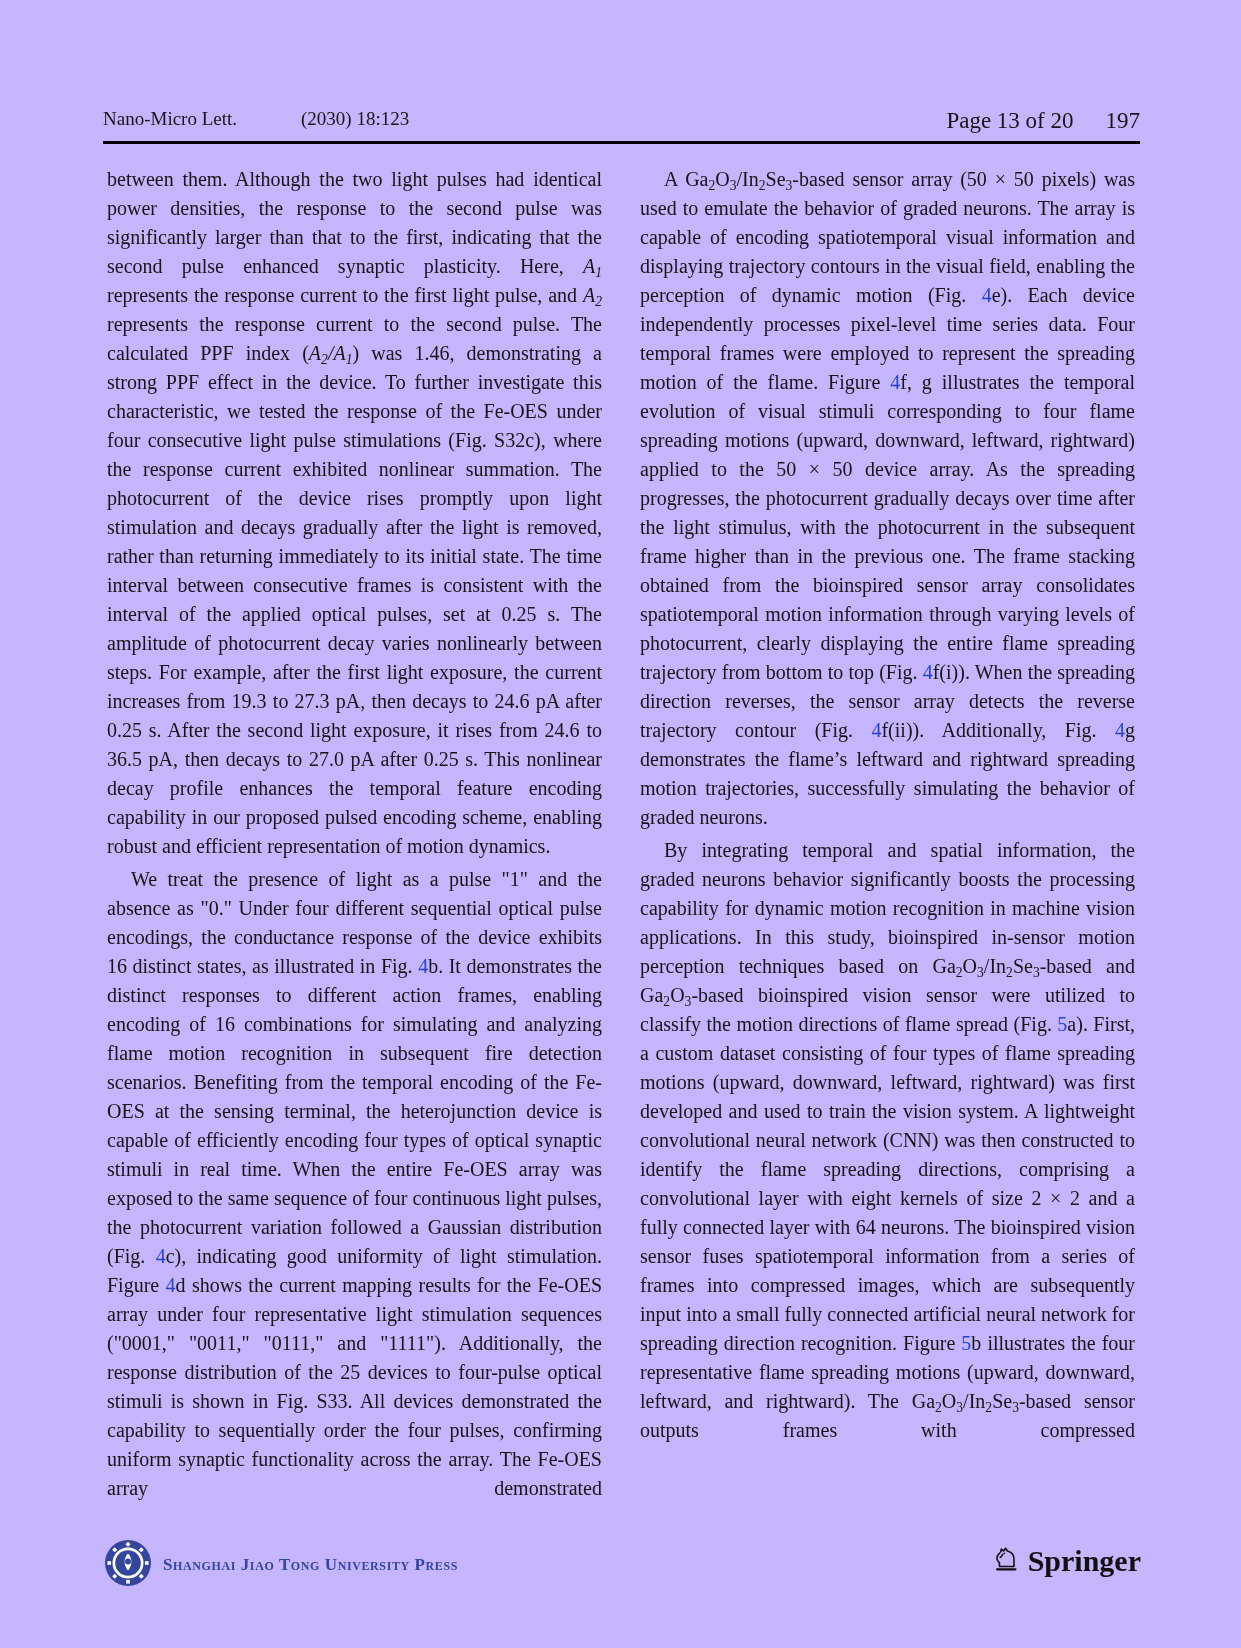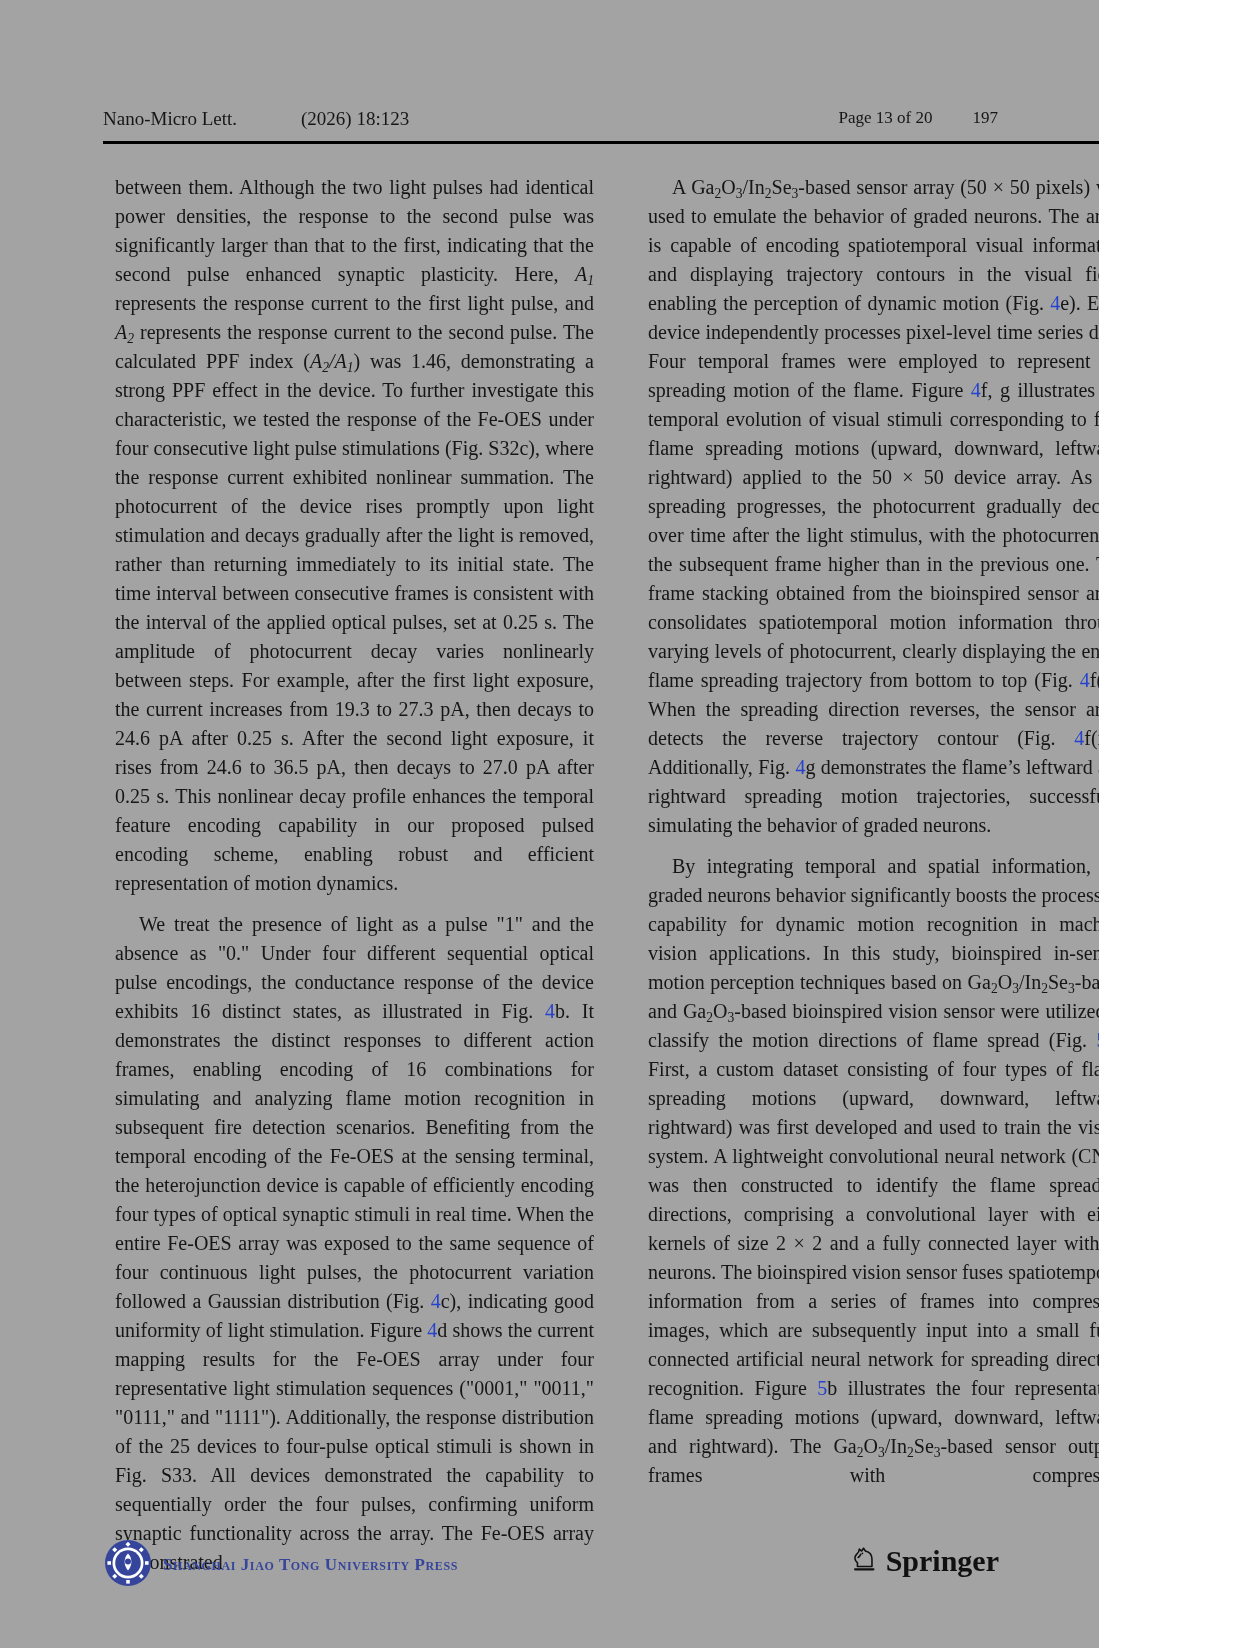--- a/index.html
+++ b/index.html
@@ -1,48 +1,48 @@
 <!DOCTYPE html>
 <html lang="en"><head>
 <meta charset="utf-8">
 <style>
   html, body { margin: 0; padding: 0; background: #ffffff; }
   .page {
     position: relative;
-    width: 1099px;
+    width: 1241px;
     height: 1648px;
-    background: #a3a3a3;
+    background: #c4b5fd;
     font-family: "Liberation Serif", "DejaVu Serif", serif;
     color: #161616;
     overflow: hidden;
   }
   
   .header-left {
     position: absolute; left: 103px; top: 108px;
     font-size: 19px; display: flex; gap: 64px; white-space: nowrap;
   }
   .header-right {
     position: absolute; right: 101px; top: 108px;
-    font-size: 17px; display: flex; gap: 40px; white-space: nowrap;
+    font-size: 23px; display: flex; gap: 32px; white-space: nowrap;
   }
   .rule {
     position: absolute; left: 103px; top: 141px;
     width: 1037px; height: 3px; background: #000;
   }
   
   .col {
     position: absolute; top: 161px;
     width: 503px;
     font-size: 20px; line-height: 29px;
     text-align: justify;
     hyphens: auto; -webkit-hyphens: auto;
   }
   .col-left  { left: 103px; }
   .col-right { left: 636px; }
-  .para { margin: 12px; padding: 0; }
+  .para { margin: 4px; padding: 0; }
   .para.indent { text-indent: 24px; }
   .para.cont { text-align-last: justify; }
   .figlink { color: #2543ce; }
   sub { font-size: 0.68em; line-height: 0; vertical-align: baseline; position: relative; top: 0.28em; }
   
   .footer-left {
     position: absolute; left: 104px; top: 1539px;
     display: flex; align-items: center; gap: 11px;
   }
   .pubname {
@@ -64,21 +64,21 @@
     color: #111111;
   }
 </style>
 </head>
 <body>
 
 <div class="page">
 
   <div class="header-left">
     <span>Nano-Micro Lett.</span>
-    <span>(2026) 18:123</span>
+    <span>(2030) 18:123</span>
   </div>
 
   <div class="header-right">
     <span>Page 13 of 20</span>
     <span>197</span>
   </div>
 
   <div class="rule"></div>
 
   <div class="col col-left">

